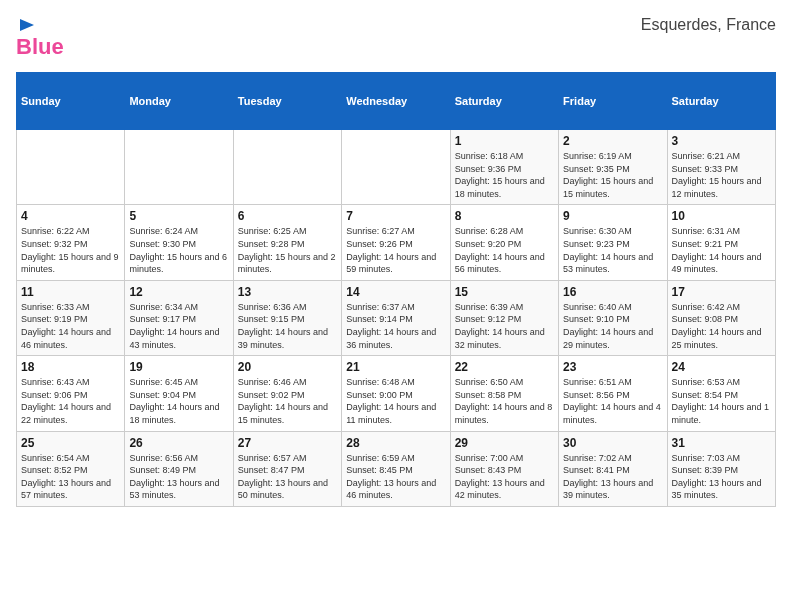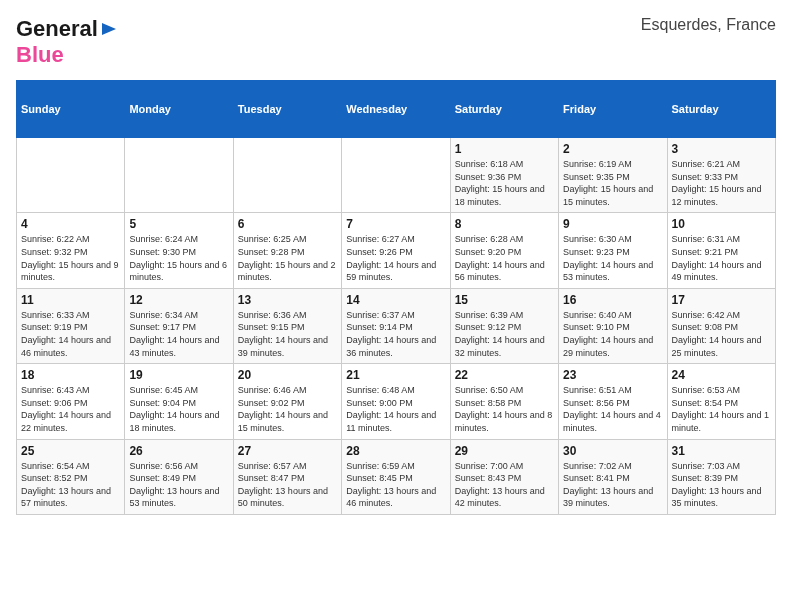--- a/index.html
+++ b/index.html
@@ -69,21 +69,20 @@
       line-height: 1.4;
     }
     .empty { background: #fff !important; }
   </style>
 </head>
 <body>
 
 <div class="header">
   <div class="logo">
     <div class="logo-line">
-      <span style="font-size:22px;font-weight:bold;color:#1a1a1a;">General</span>
       <svg width="18" height="18" viewBox="0 0 18 18" style="margin-left:2px;">
         <polygon points="2,3 16,9 2,15" fill="#1565c0"></polygon>
       </svg>
     </div>
     <div>
       <span style="font-size:22px;font-weight:bold;color:#ec4899;">Blue</span>
     </div>
   </div>
   <div class="title-area">
     <div class="location">Esquerdes, France</div>

